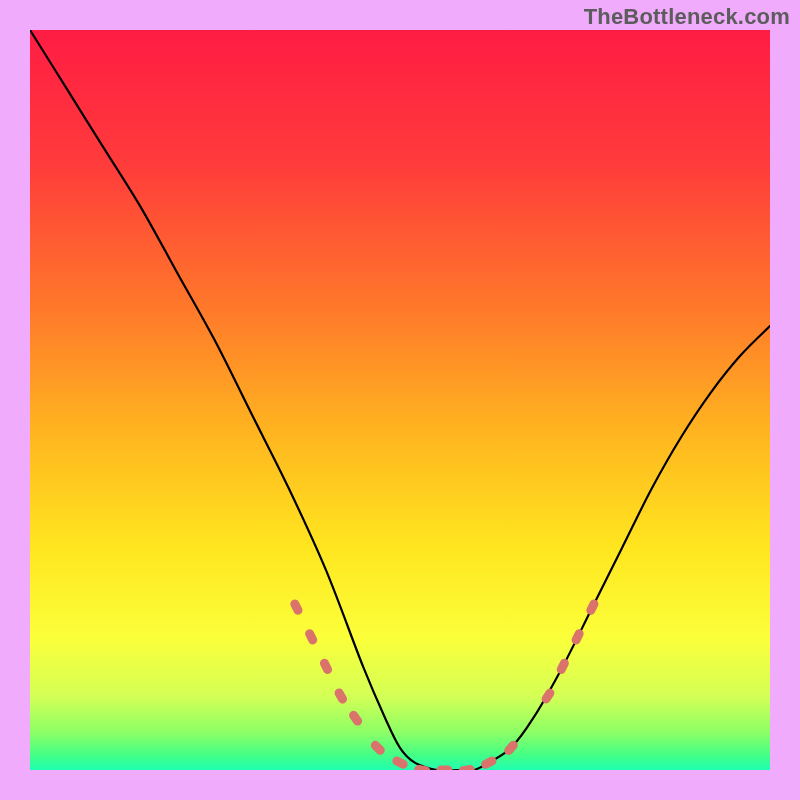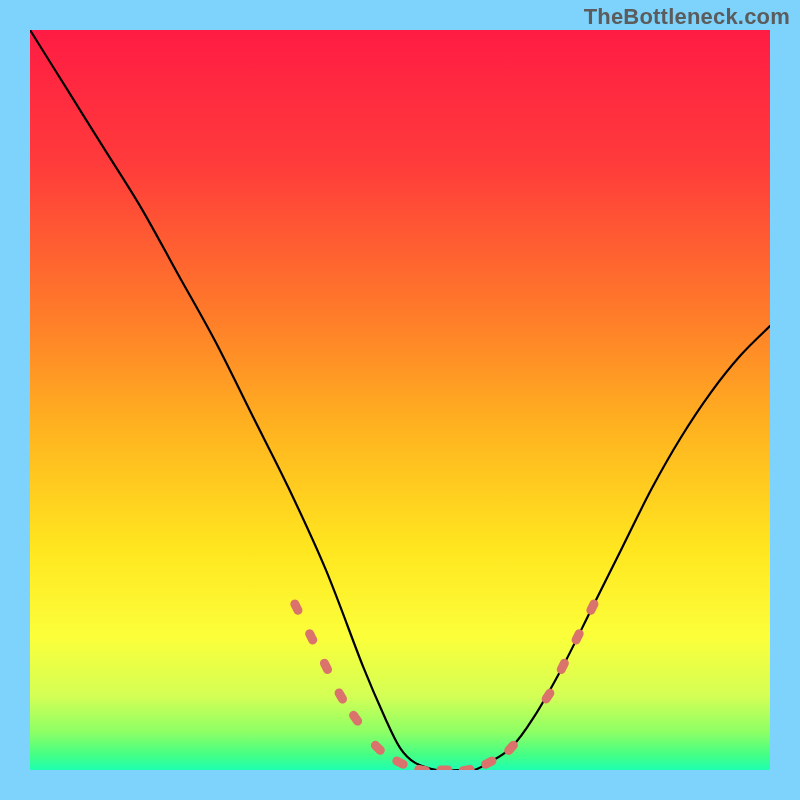--- a/index.html
+++ b/index.html
@@ -8,21 +8,21 @@
     background: #000;
     width: 800px;
     height: 800px;
     overflow: hidden;
     font-family: Arial, Helvetica, sans-serif;
   }
   .frame {
     position: relative;
     width: 800px;
     height: 800px;
-    background: #7dd3fc;
+    background: #f0abfc;
   }
   .watermark {
     position: absolute;
     top: 4px;
     right: 10px;
     color: #5c5c5c;
     font-size: 22px;
     font-weight: 600;
     letter-spacing: 0.2px;
     z-index: 10;

